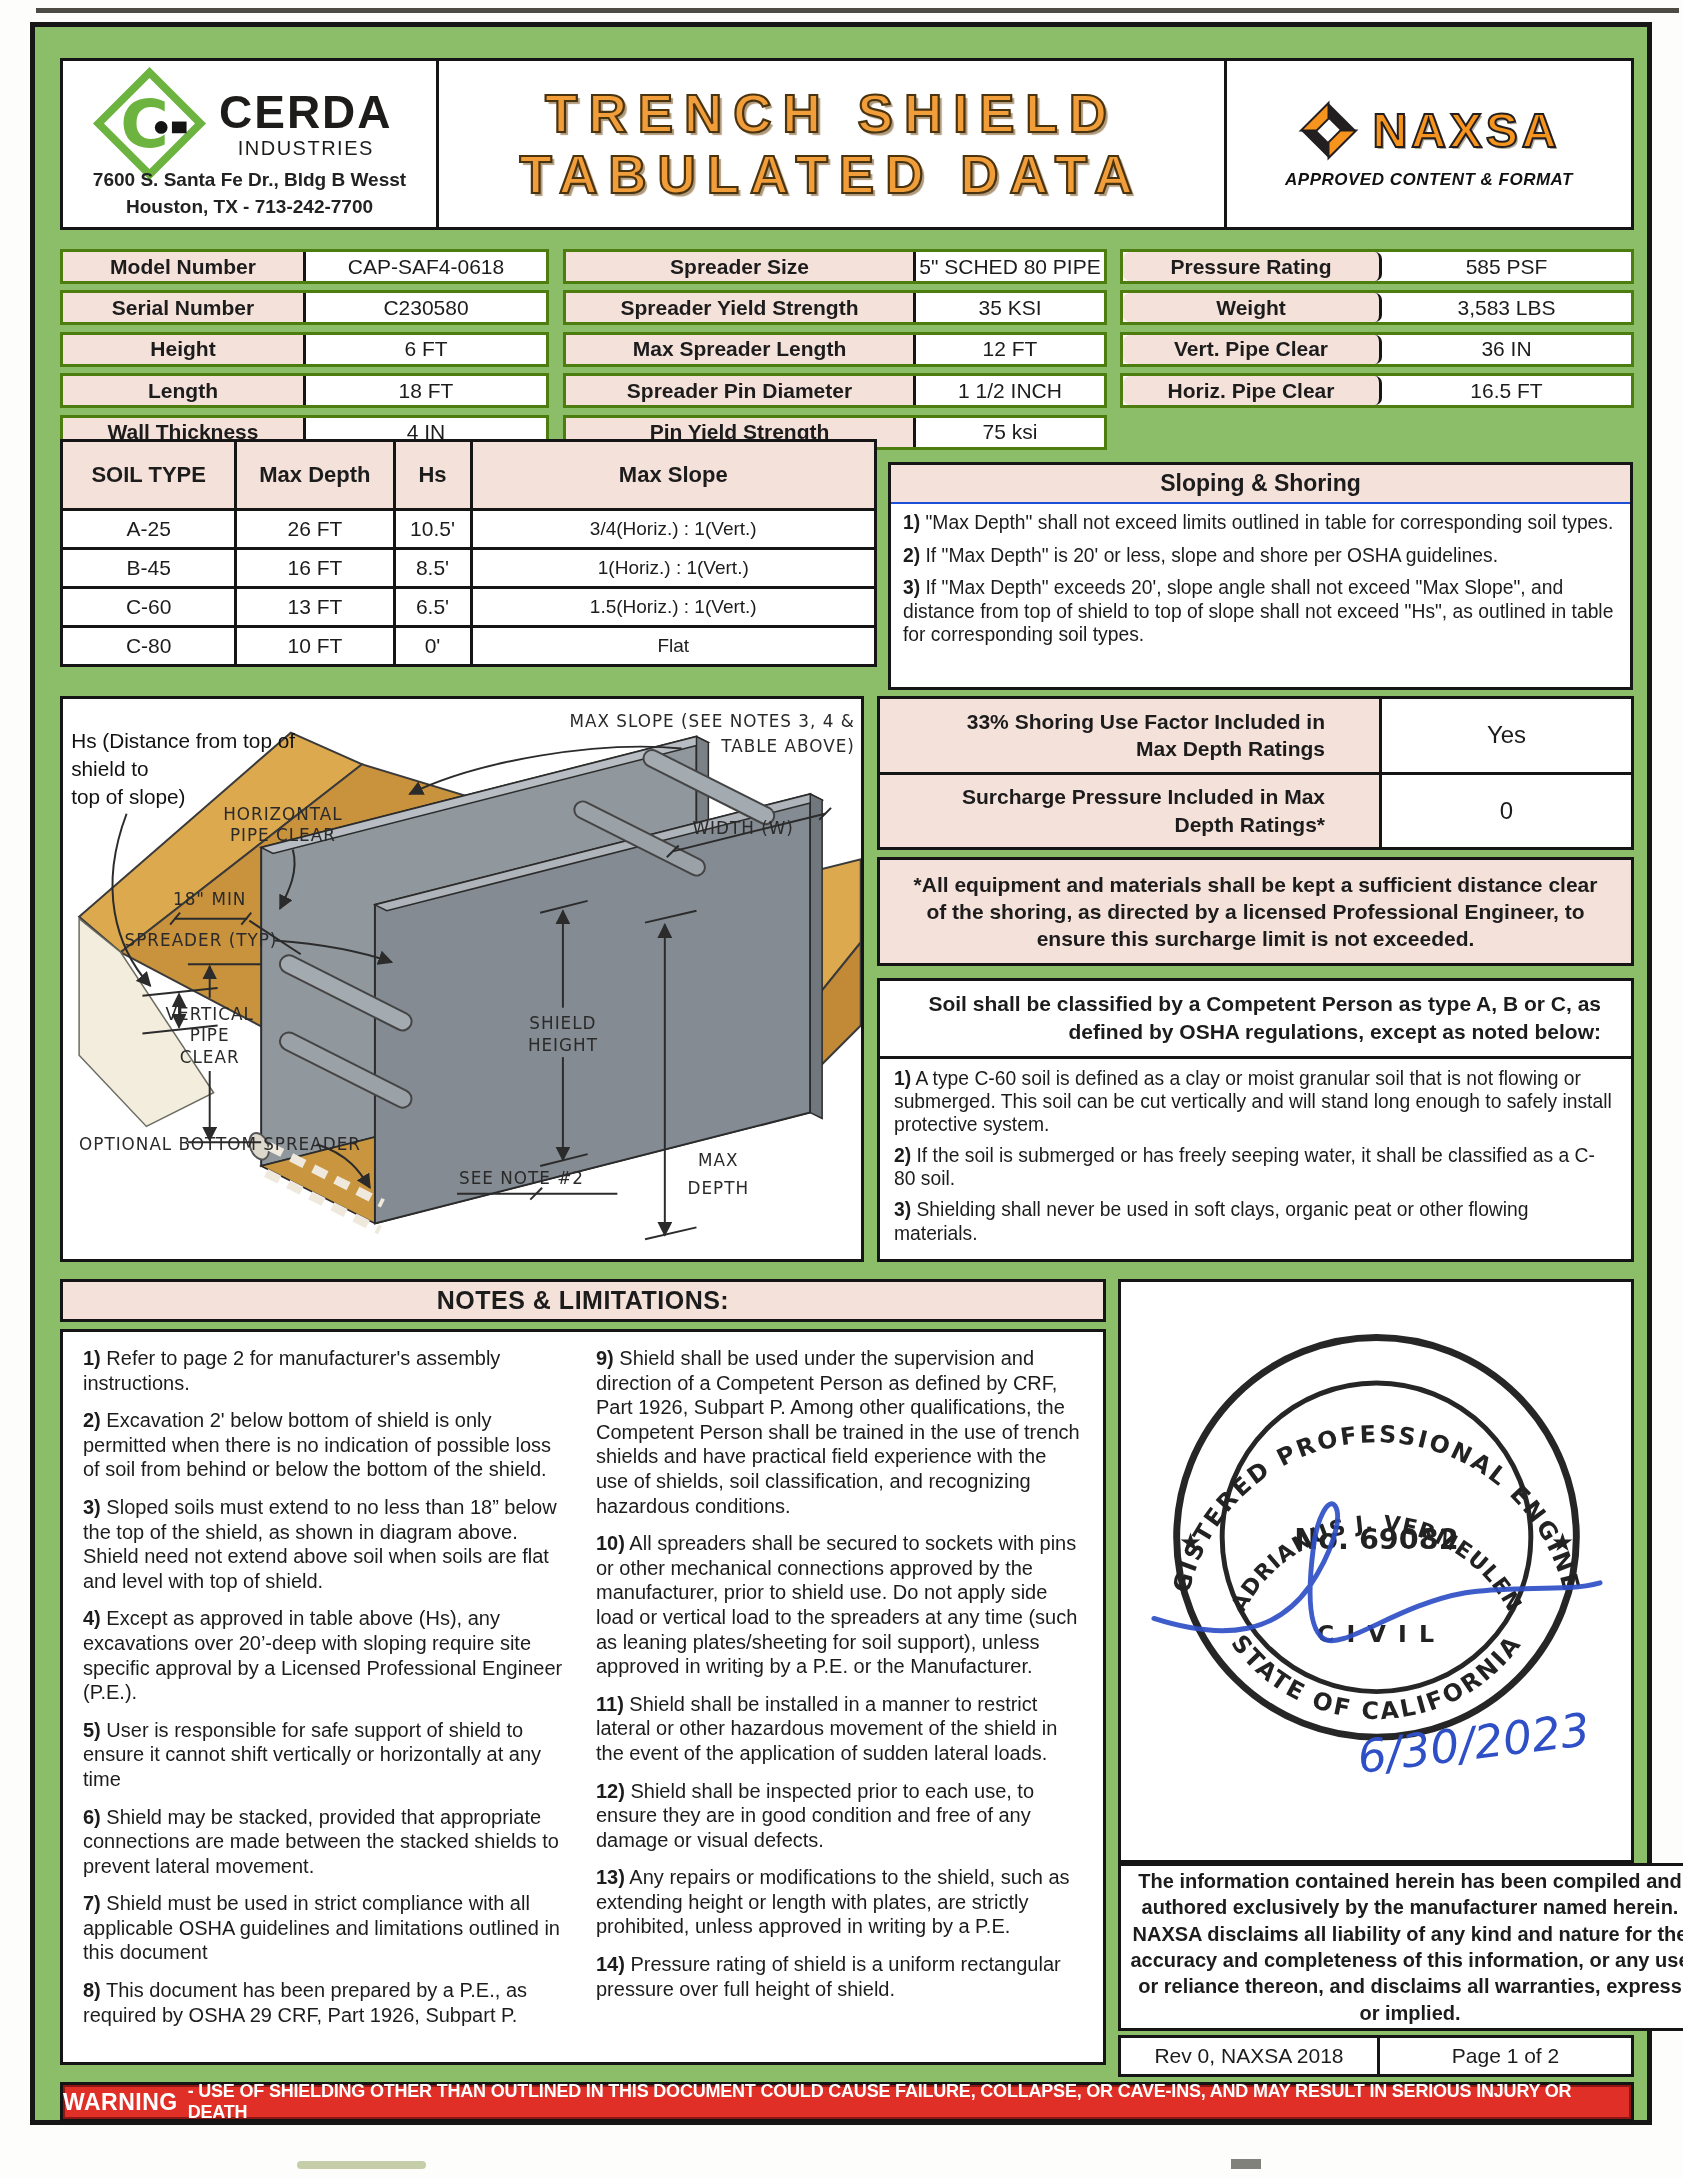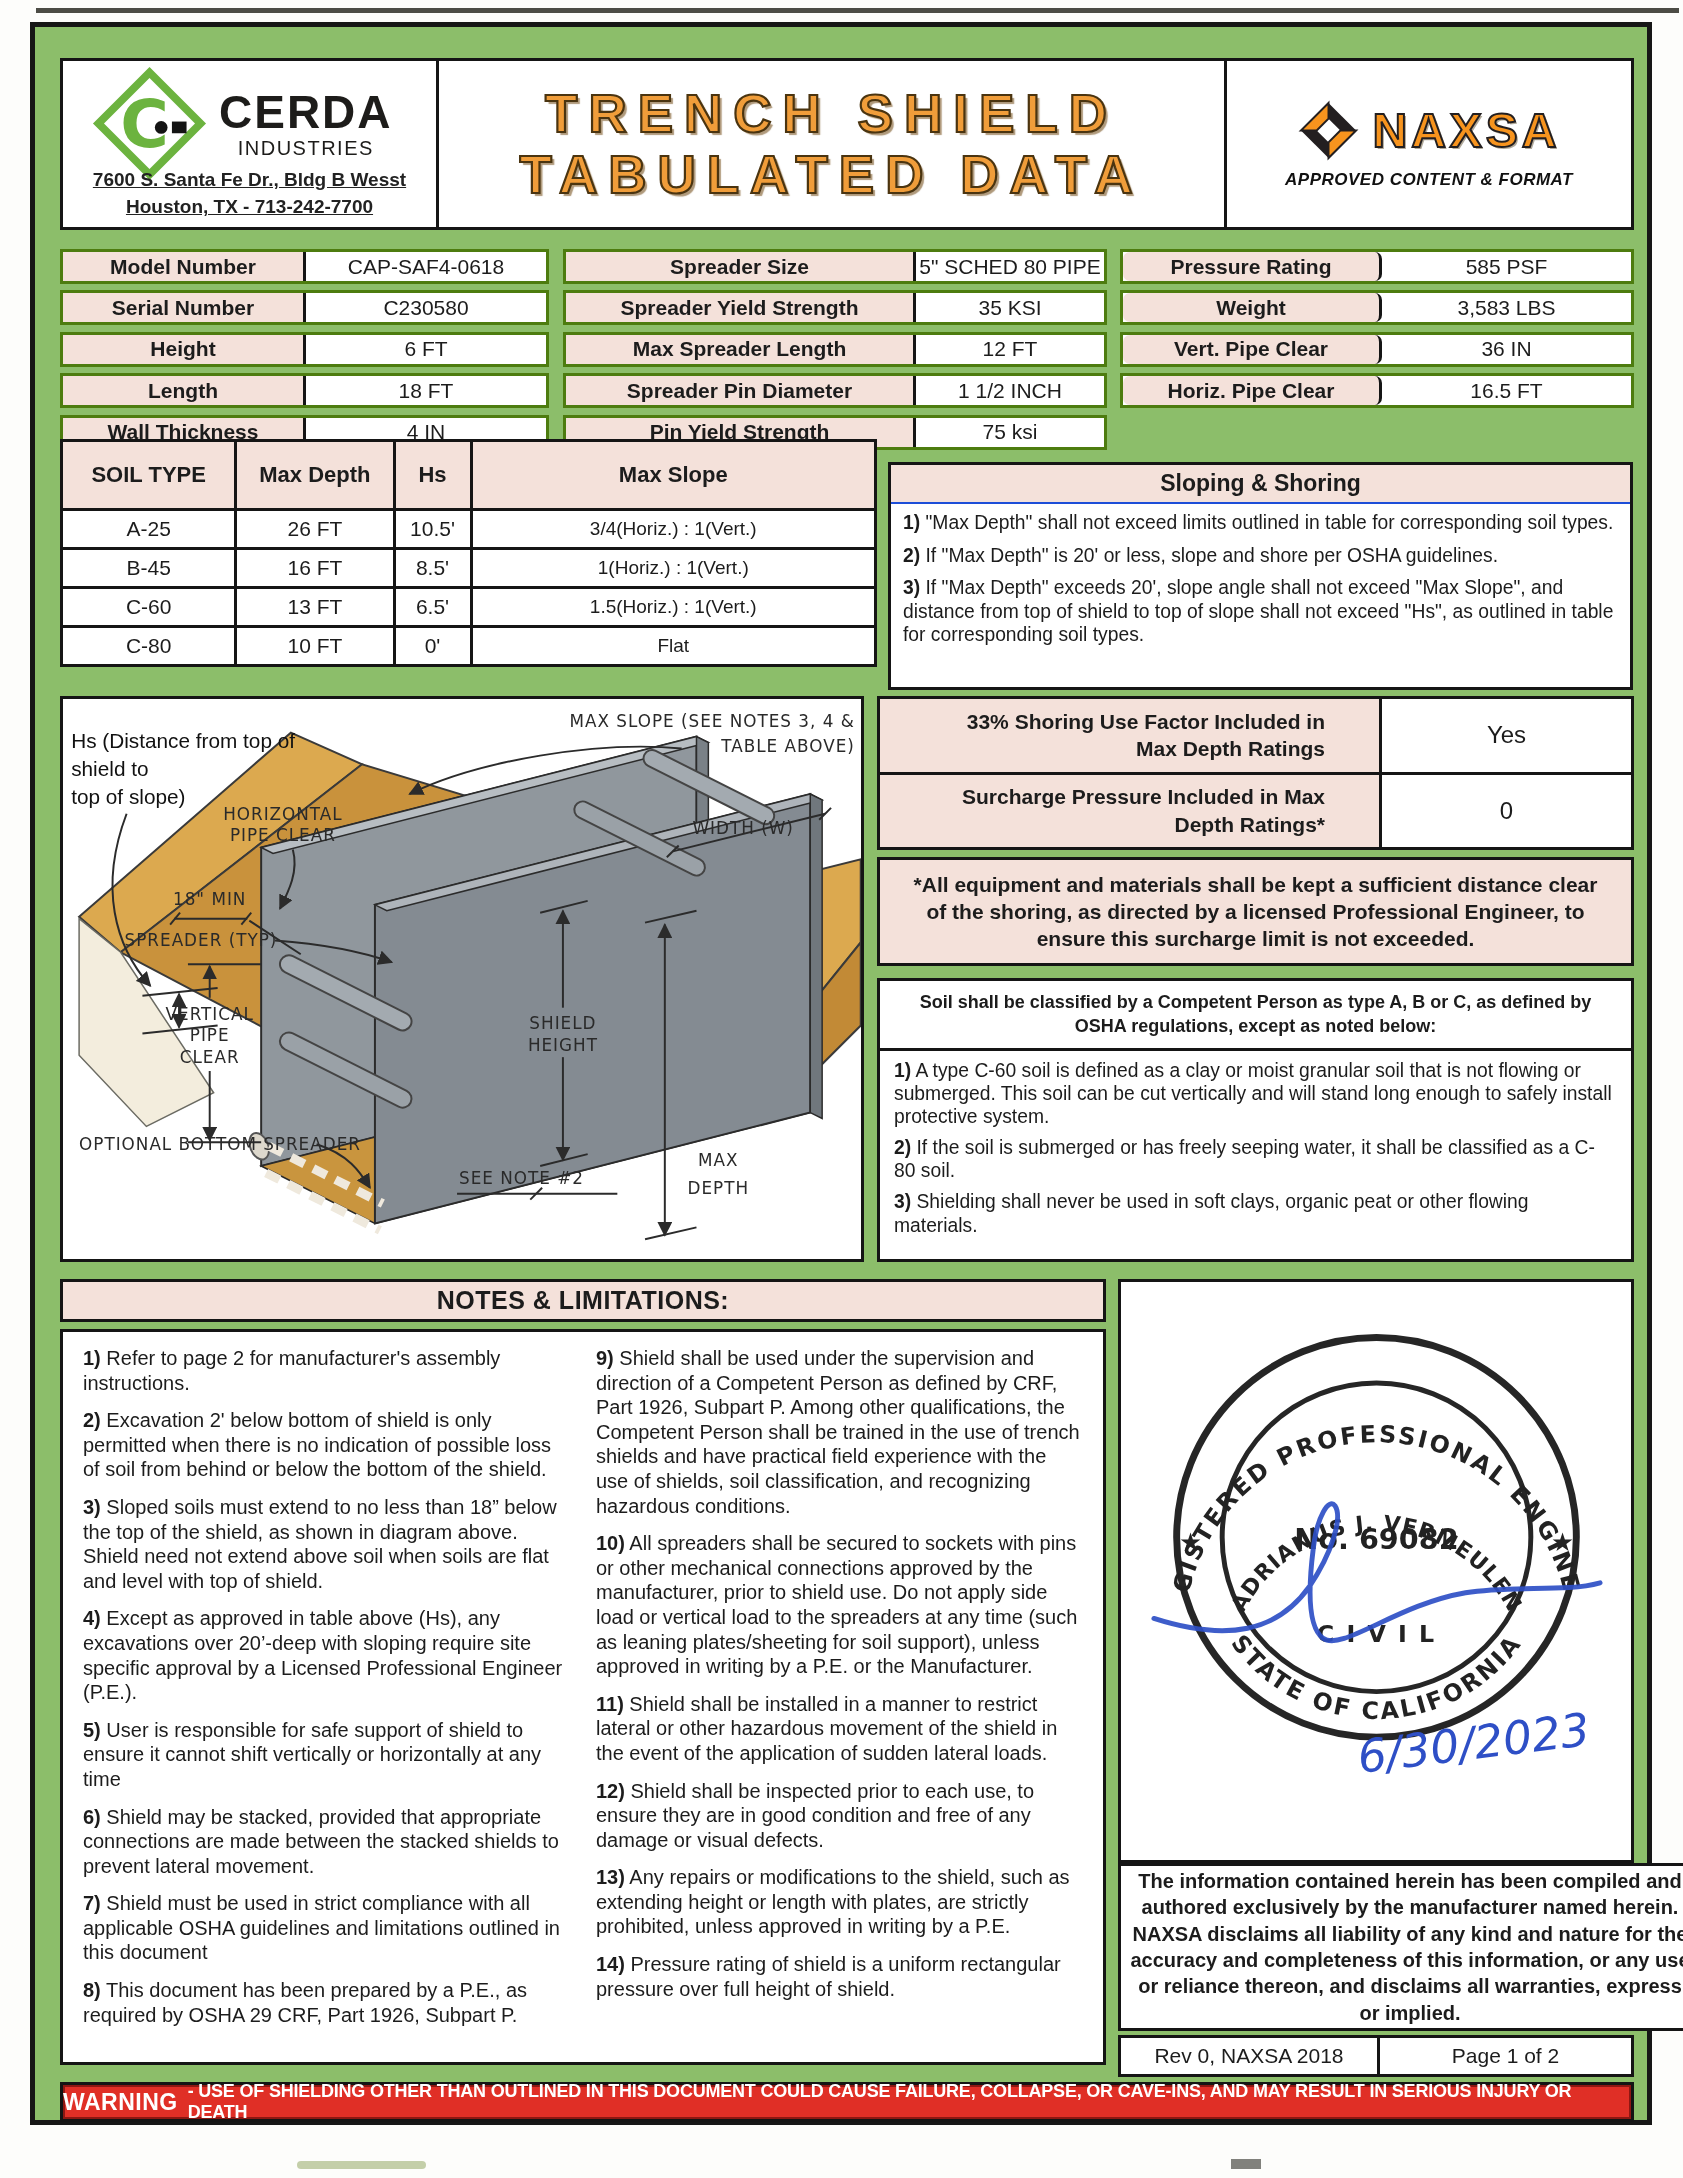--- a/index.html
+++ b/index.html
@@ -16,21 +16,21 @@
   .header-box { left:25px; top:31px; width:1574px; height:172px; display:flex; }
   .hd-left { width:373px; position:relative; }
   .hd-mid { flex:1; border-left:3px solid #151515; border-right:3px solid #151515;
             display:flex; flex-direction:column; align-items:center; justify-content:center; }
   .hd-right { width:404px; display:flex; flex-direction:column; align-items:center; justify-content:center; gap:8px;}
   .cerda-logo { position:absolute; left:28px; top:4px; }
   .cerda-text { position:absolute; left:156px; top:24px; text-align:center; }
   .cerda-name { font-size:46px; font-weight:bold; letter-spacing:2px; color:#1d1c1a; }
   .cerda-sub { font-size:20px; letter-spacing:1.5px; color:#1d1c1a; margin-top:-2px;}
   .hd-address { position:absolute; left:0; bottom:6px; width:100%; text-align:center;
-                font-weight:bold; font-size:19px; line-height:1.45; color:#222;text-decoration:underline; }
+                font-weight:bold; font-size:19px; line-height:1.45; color:#222; }
   .doc-title { font-size:53px; font-weight:bold; letter-spacing:11px; line-height:1.16;
                color:#f09d3a; -webkit-text-stroke:2.2px #4a3410;
                text-shadow:3px 3px 1px rgba(110,70,15,.55); text-align:center; }
   .naxsa-row { display:flex; align-items:center; gap:12px; }
   .naxsa-name { font-size:48px; font-weight:bold; letter-spacing:4px; color:#f7941e;
                 -webkit-text-stroke:2px #231f20; text-shadow:2px 2px 0 rgba(60,40,0,.4); }
   .naxsa-tag { font-size:17px; font-weight:bold; font-style:italic; color:#111; letter-spacing:0.5px;}
 
   
   .spec-col { position:absolute; }
@@ -70,22 +70,22 @@
   .shoring-row { flex:1; display:flex; }
   .shoring-row + .shoring-row { border-top:3px solid #151515; }
   .shoring-label { width:502px; background:#f4e1da; border-right:3px solid #151515; display:flex;
                    align-items:center; justify-content:center; text-align:right;
                    font-weight:bold; font-size:21px; padding:0 54px; line-height:1.3;}
   .shoring-value { flex:1; display:flex; align-items:center; justify-content:center; font-size:24px; }
   .surcharge-note { left:842px; top:830px; width:757px; height:109px; background:#f4e1da;
                     display:flex; align-items:center; justify-content:center; text-align:center;
                     font-weight:bold; font-size:21px; line-height:1.3; padding:4px 26px;}
   .soilclass-box { left:842px; top:951px; width:757px; height:284px; display:flex; flex-direction:column;}
-  .soilclass-head { border-bottom:3px solid #151515; text-align:center; font-weight:bold;
-                    font-size:18px; line-height:1.35; padding:9px 30px; }
+  .soilclass-head { border-bottom:3px solid #151515; text-align:right; font-weight:bold;
+                    font-size:21px; line-height:1.35; padding:9px 30px; }
   .soilclass-body { flex:1; padding:8px 18px 4px 14px; font-size:19.3px; line-height:1.2; }
   .soilclass-body p { margin-bottom:8px; }
 
   
   .notes-titlebar { left:25px; top:1252px; width:1046px; height:43px; background:#f4e1da;
                     display:flex; align-items:center; justify-content:center;
                     font-weight:bold; font-size:25px; letter-spacing:0.5px;}
   .notes-box { left:25px; top:1302px; width:1046px; height:736px; display:flex; padding:14px 20px; gap:26px;}
   .notes-col { flex:1; font-size:20px; line-height:1.23; }
   .notes-col p { margin-bottom:13px; }

